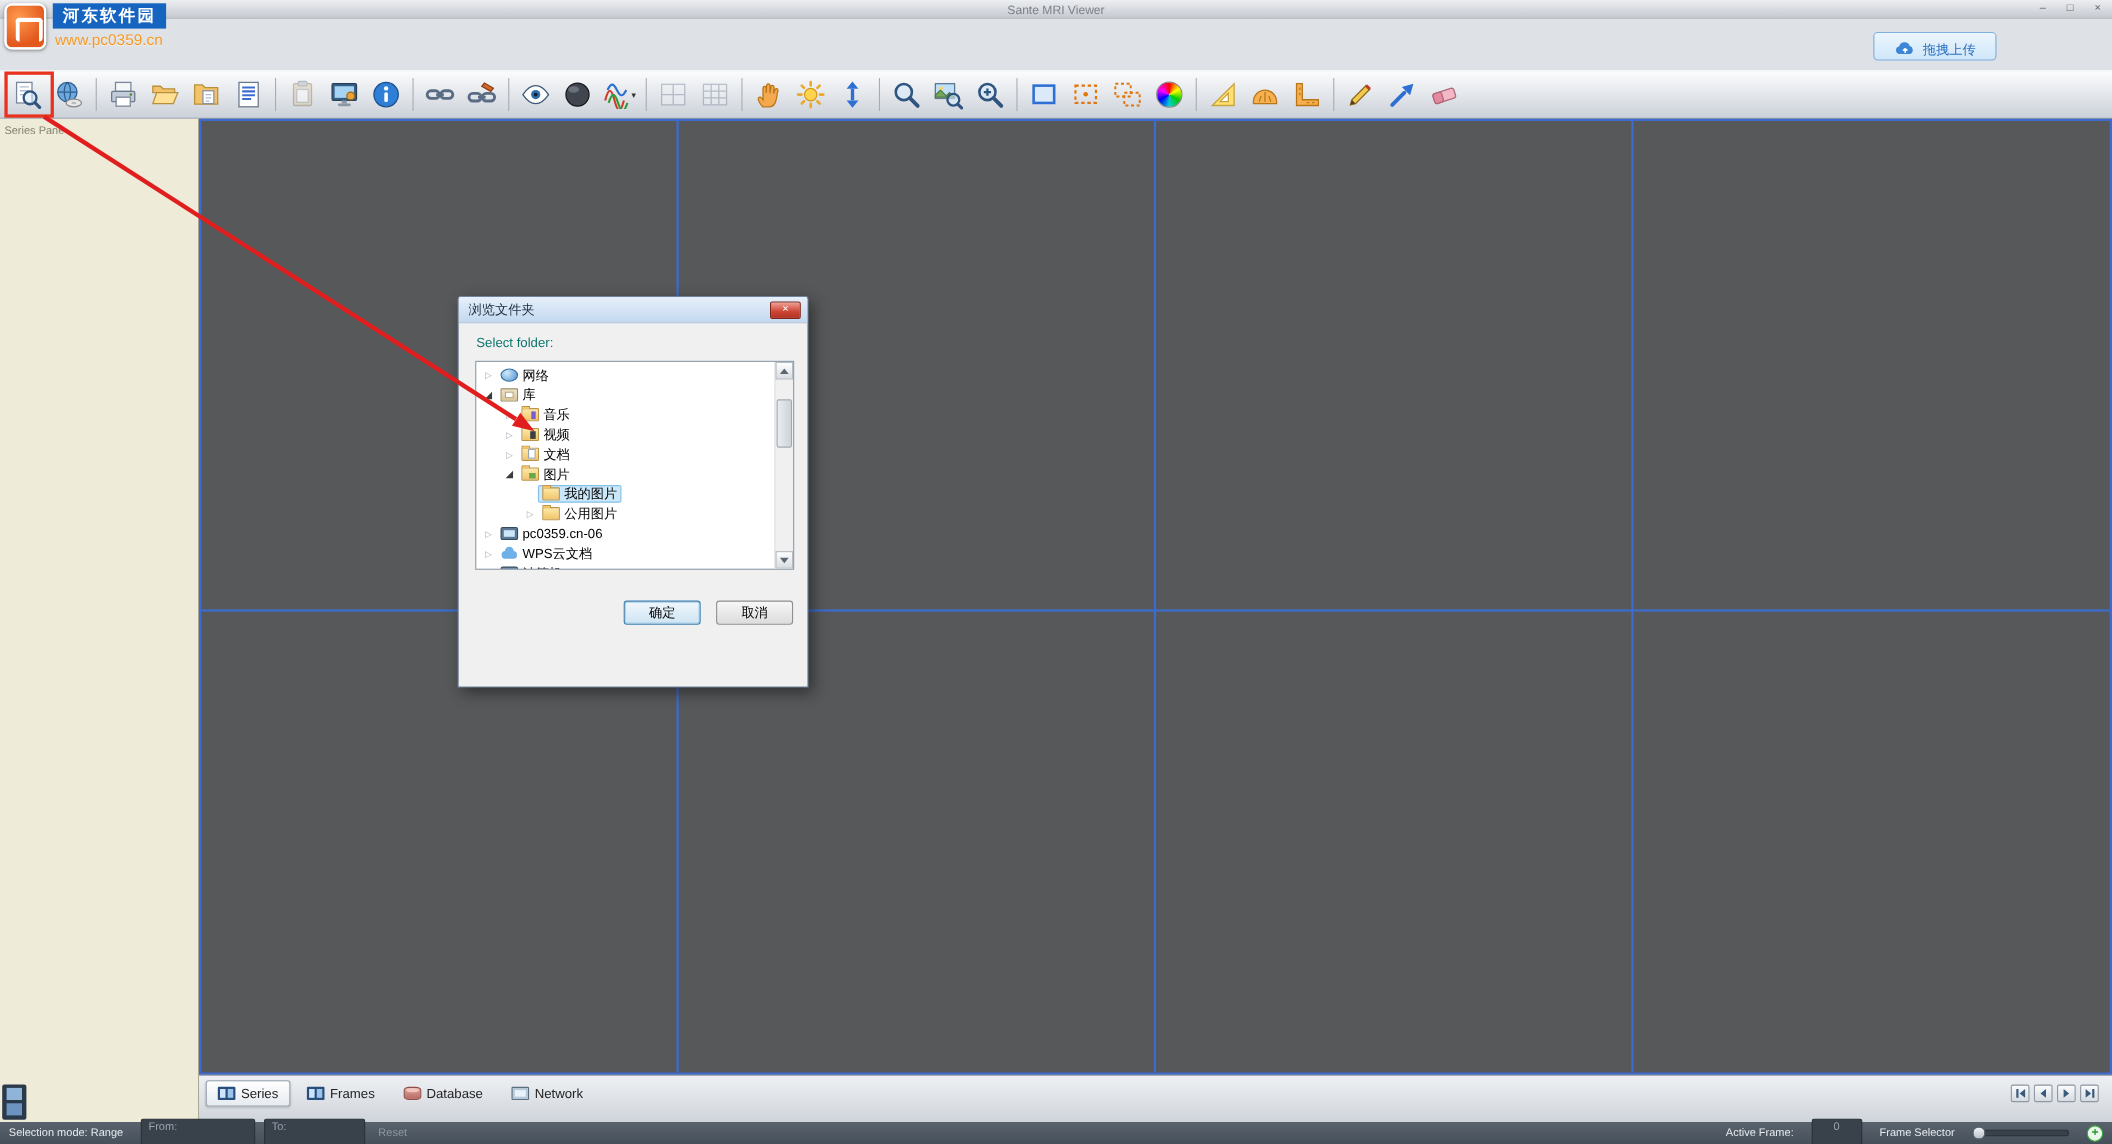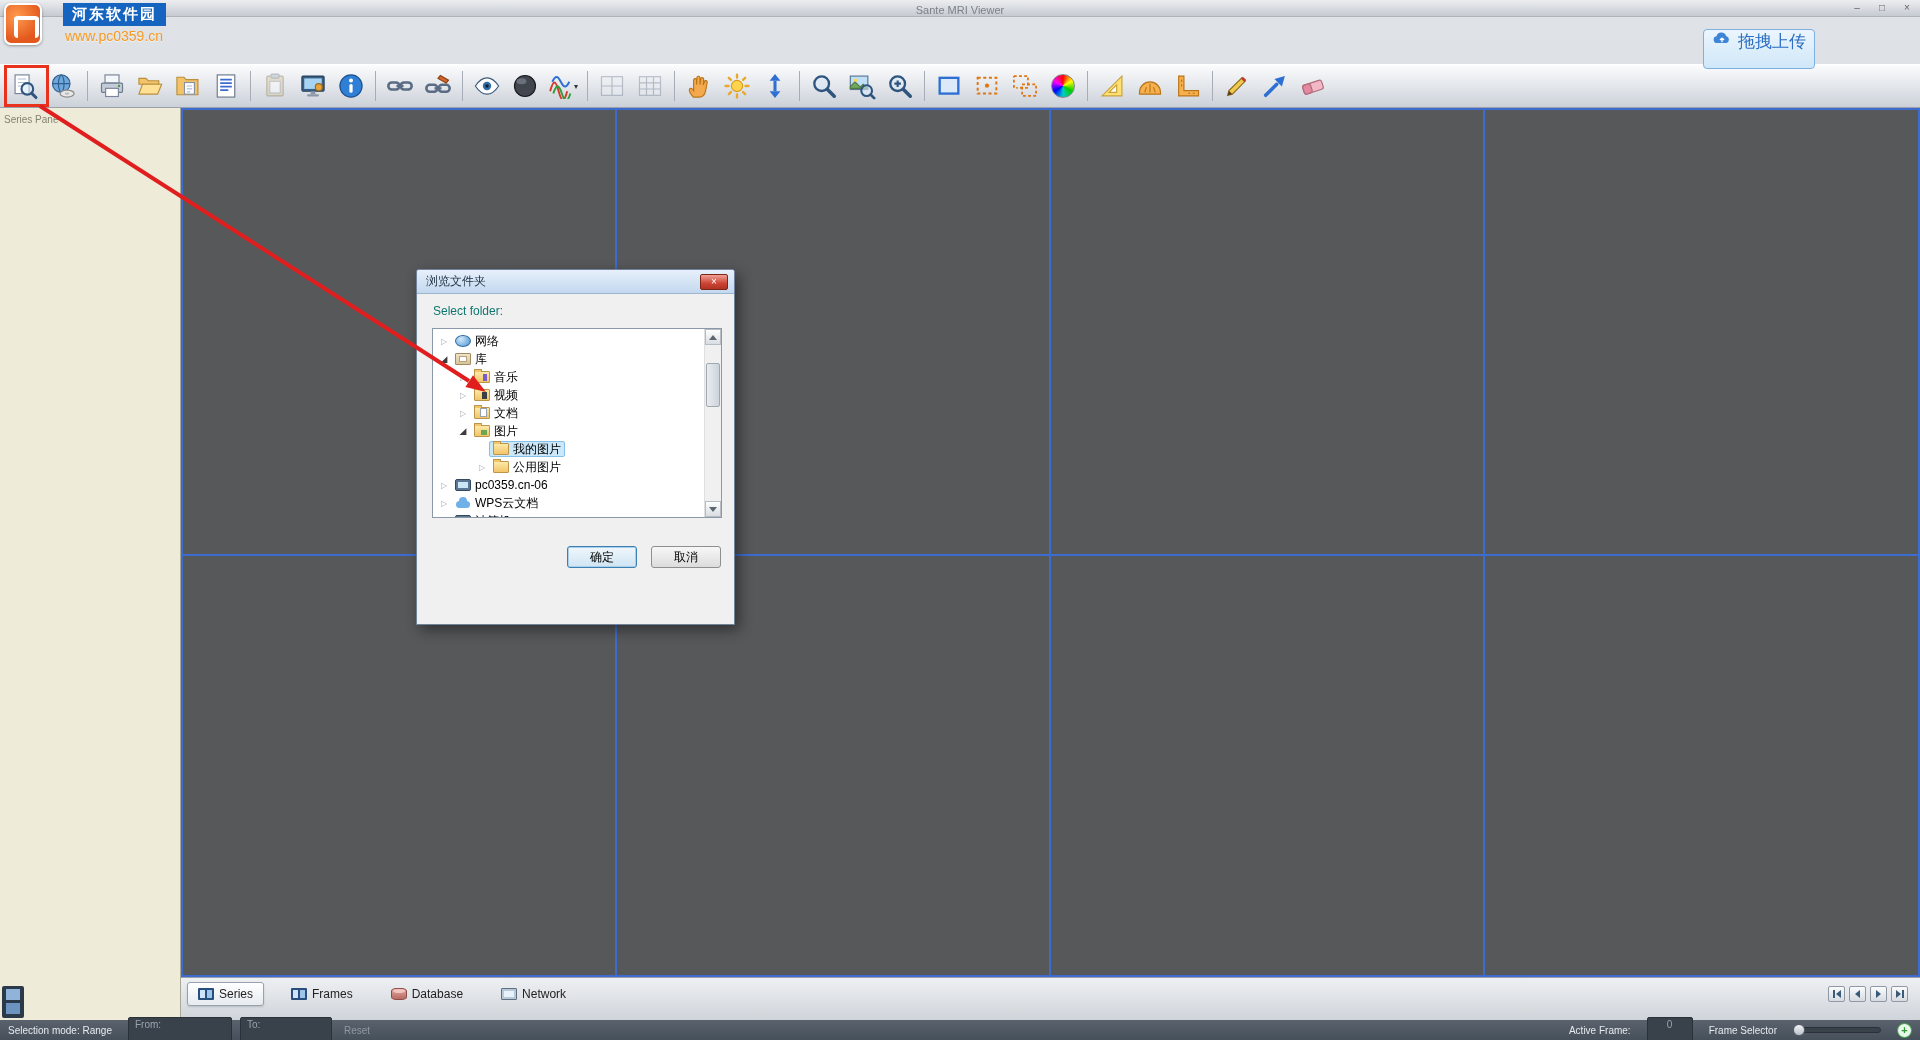--- a/index.html
+++ b/index.html
@@ -13,26 +13,26 @@
   .wbtn{font-size:10px;color:#666;width:14px;text-align:center;cursor:pointer;line-height:14px}
 
   
   #menubar{position:absolute;left:0;top:17px;width:100%;height:47px;display:flex;align-items:center;padding-left:12px;background:linear-gradient(#f4f5f7,#e2e5e9)}
   .menu-item{font-size:12px;color:#1c1c1c;padding:3px 8px;cursor:pointer}
 
   
   #watermark{position:absolute;left:4px;top:3px;z-index:40;display:flex;align-items:flex-start}
   #wm-logo{width:38px;height:42px;border-radius:7px;background:radial-gradient(circle at 32% 30%,#ff9a4d,#e2581d 70%);position:relative;border:2px solid #fff;box-shadow:0 1px 3px rgba(0,0,0,.35);flex:none}
   #wm-logo::after{content:"";position:absolute;left:8px;top:11px;width:17px;height:18px;border:4px solid #fff;border-radius:4px;border-bottom:none}
-  #wm-text{margin-left:21px}
+  #wm-text{margin-left:6px}
   #wm-name{display:block;background:#1565c0;color:#fff;font-size:15px;font-weight:bold;padding:2px 9px;letter-spacing:2px}
   #wm-url{display:block;color:#f59a23;font-size:14px;font-weight:normal;margin-top:2px;padding-left:2px;text-shadow:0 1px 0 rgba(255,255,255,.6)}
 
   
-  #upload{position:absolute;right:105px;top:29px;width:112px;height:40px;background:linear-gradient(#ecf5fd,#cfe7f9);border:1px solid #7fb0e2;border-radius:4px;display:flex;align-items:flex-start;justify-content:center;gap:6px;z-index:30;font-size:17px;color:#2a6fc2;cursor:pointer}
+  #upload{position:absolute;right:105px;top:29px;width:112px;height:26px;background:linear-gradient(#ecf5fd,#cfe7f9);border:1px solid #7fb0e2;border-radius:4px;display:flex;align-items:flex-end;justify-content:center;gap:6px;z-index:30;font-size:12px;color:#2a6fc2;cursor:pointer}
 
   
   #toolbar{position:absolute;left:0;top:64px;width:100%;height:44px;background:linear-gradient(#fbfcfd,#ccd1d9);border-top:1px solid #fff;border-bottom:1px solid #9aa1ab;display:flex;align-items:center;padding-left:6px}
   .tbtn{width:38px;height:38px;border:none;background:transparent;display:flex;align-items:center;justify-content:center;flex:none;cursor:pointer}
   .tsep{width:1px;height:30px;background:#a7adb6;margin:0 5px;flex:none}
   .caret{font-size:8px;color:#333;margin-left:-6px}
   .colorwheel{width:24px;height:24px;border-radius:50%;background:conic-gradient(#f00,#ff0,#0c0,#0cc,#00f,#f0f,#f00);border:1px solid #888;display:block}
 
   
   #left-panel{position:absolute;left:0;top:108px;width:181px;height:912px;background:#efebd9;border-right:1px solid #aaa896}
@@ -41,21 +41,21 @@
   #corner-film::before{content:"";position:absolute;left:4px;top:3px;width:14px;height:11px;background:#8fb3d9}
   #corner-film::after{content:"";position:absolute;left:4px;top:17px;width:14px;height:11px;background:#6d94c0}
 
   
   #viewport{position:absolute;left:181px;top:108px;width:1739px;height:869px;background:#57585a;border:2px solid #3d6cd0}
   .vline{position:absolute;top:0;bottom:0;width:2px;background:#3d6cd0}
   .hline{position:absolute;left:0;right:0;height:2px;background:#3d6cd0}
 
   
   #tabbar{position:absolute;left:181px;top:977px;width:1739px;height:43px;background:linear-gradient(#eef0f3,#cfd4da);border-top:1px solid #9aa1ab;padding:4px 6px}
-  #tabs{display:flex;gap:16px}
+  #tabs{display:flex;gap:4px}
   .tab{display:flex;align-items:center;gap:5px;padding:4px 10px;font-size:12px;color:#222;border:1px solid transparent;border-radius:3px;cursor:pointer}
   .tab.selected{background:linear-gradient(#ffffff,#e6ebf0);border-color:#98a2ae;box-shadow:0 1px 2px rgba(0,0,0,.15)}
   .tab-icon{width:16px;height:12px;position:relative;flex:none}
   .tab.icon-filmstrip .tab-icon{background:#274e7d;border-radius:1px}
   .tab.icon-filmstrip .tab-icon::before{content:"";position:absolute;left:2px;top:2px;width:5px;height:8px;background:#cfe4fa}
   .tab.icon-filmstrip .tab-icon::after{content:"";position:absolute;left:9px;top:2px;width:5px;height:8px;background:#9ec4ea}
   .tab.icon-database .tab-icon{background:linear-gradient(#e3a7a0,#b66a62);border:1px solid #8f4d45;border-radius:5px/3px}
   .tab.icon-database .tab-icon::before{content:"";position:absolute;left:1px;top:0;width:12px;height:4px;background:#f0c5bf;border-radius:50%}
   .tab.icon-network .tab-icon{background:#b9c8d6;border:1px solid #5d7082;border-radius:1px}
   .tab.icon-network .tab-icon::before{content:"";position:absolute;inset:2px;background:#e7f2fb}

